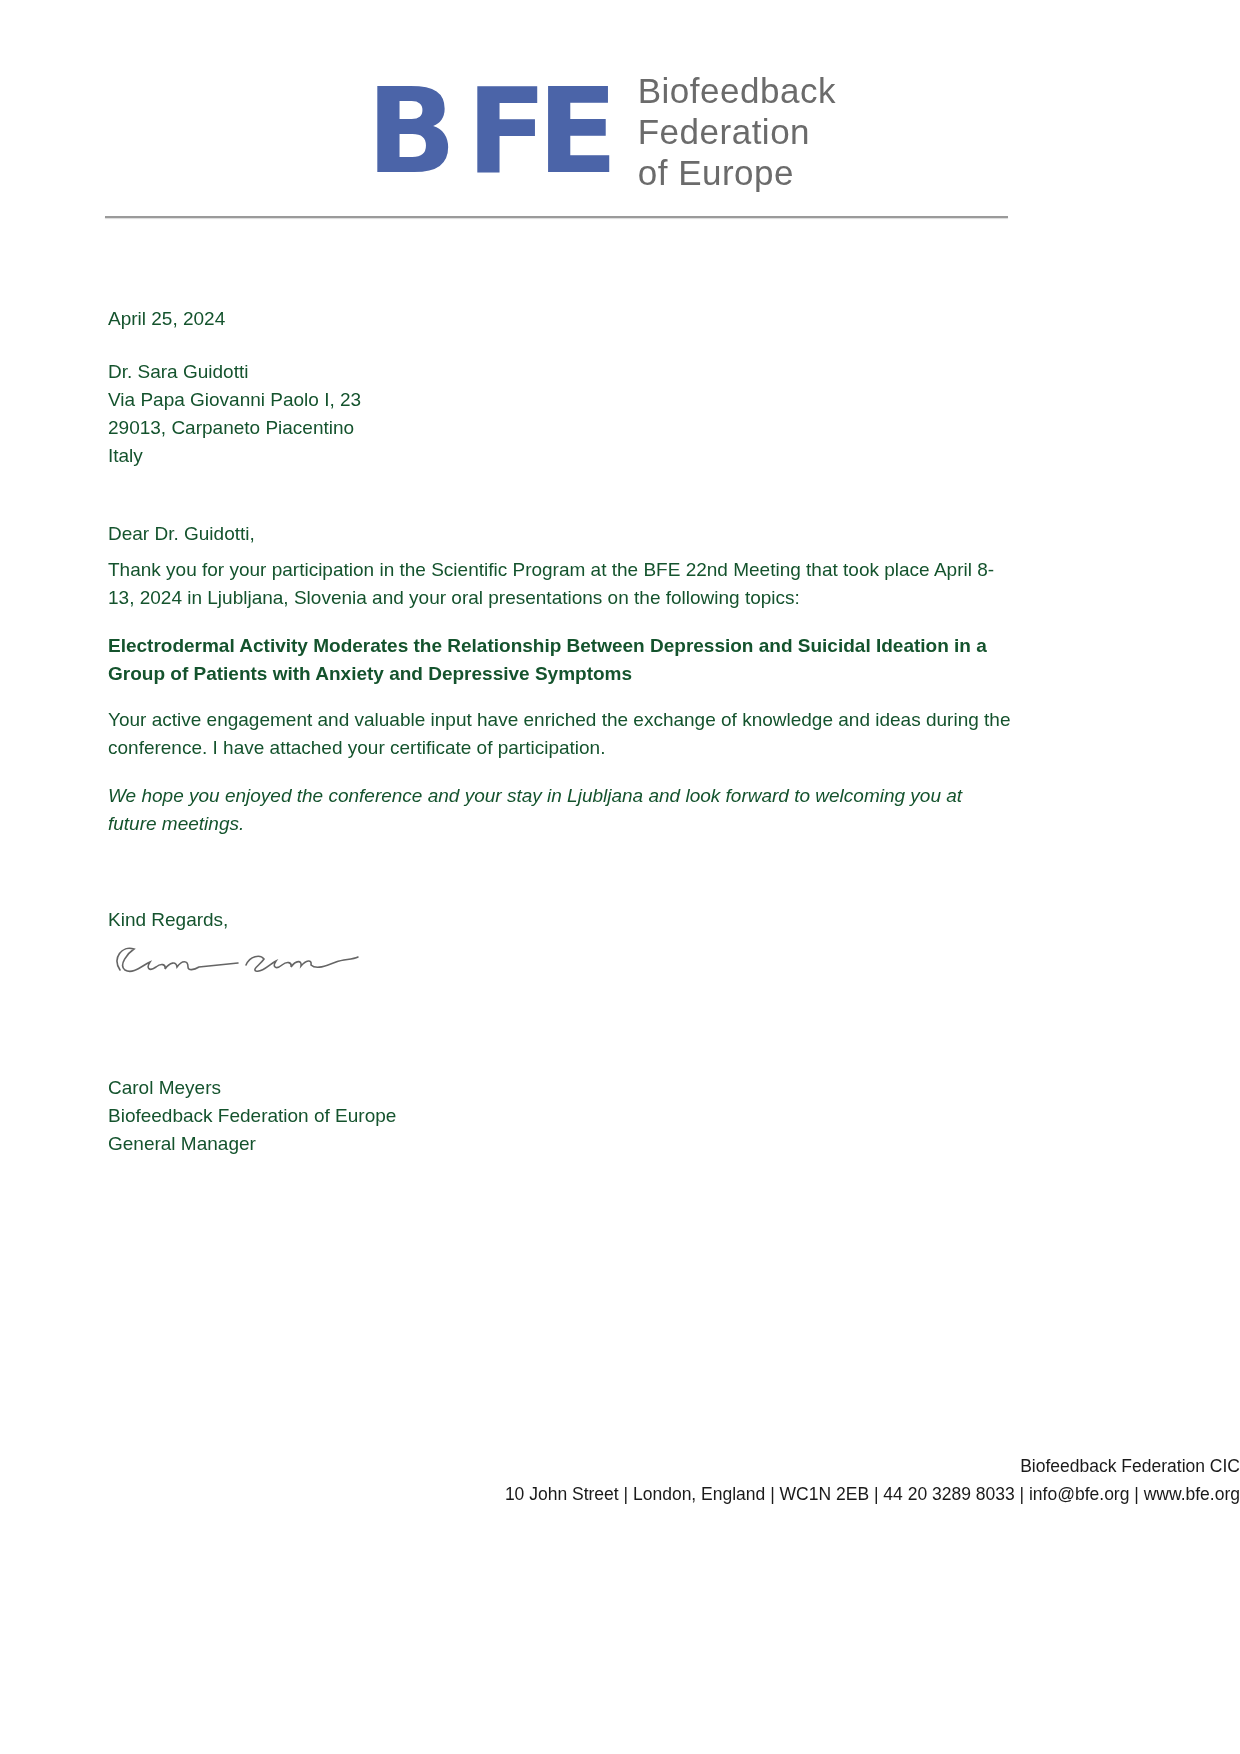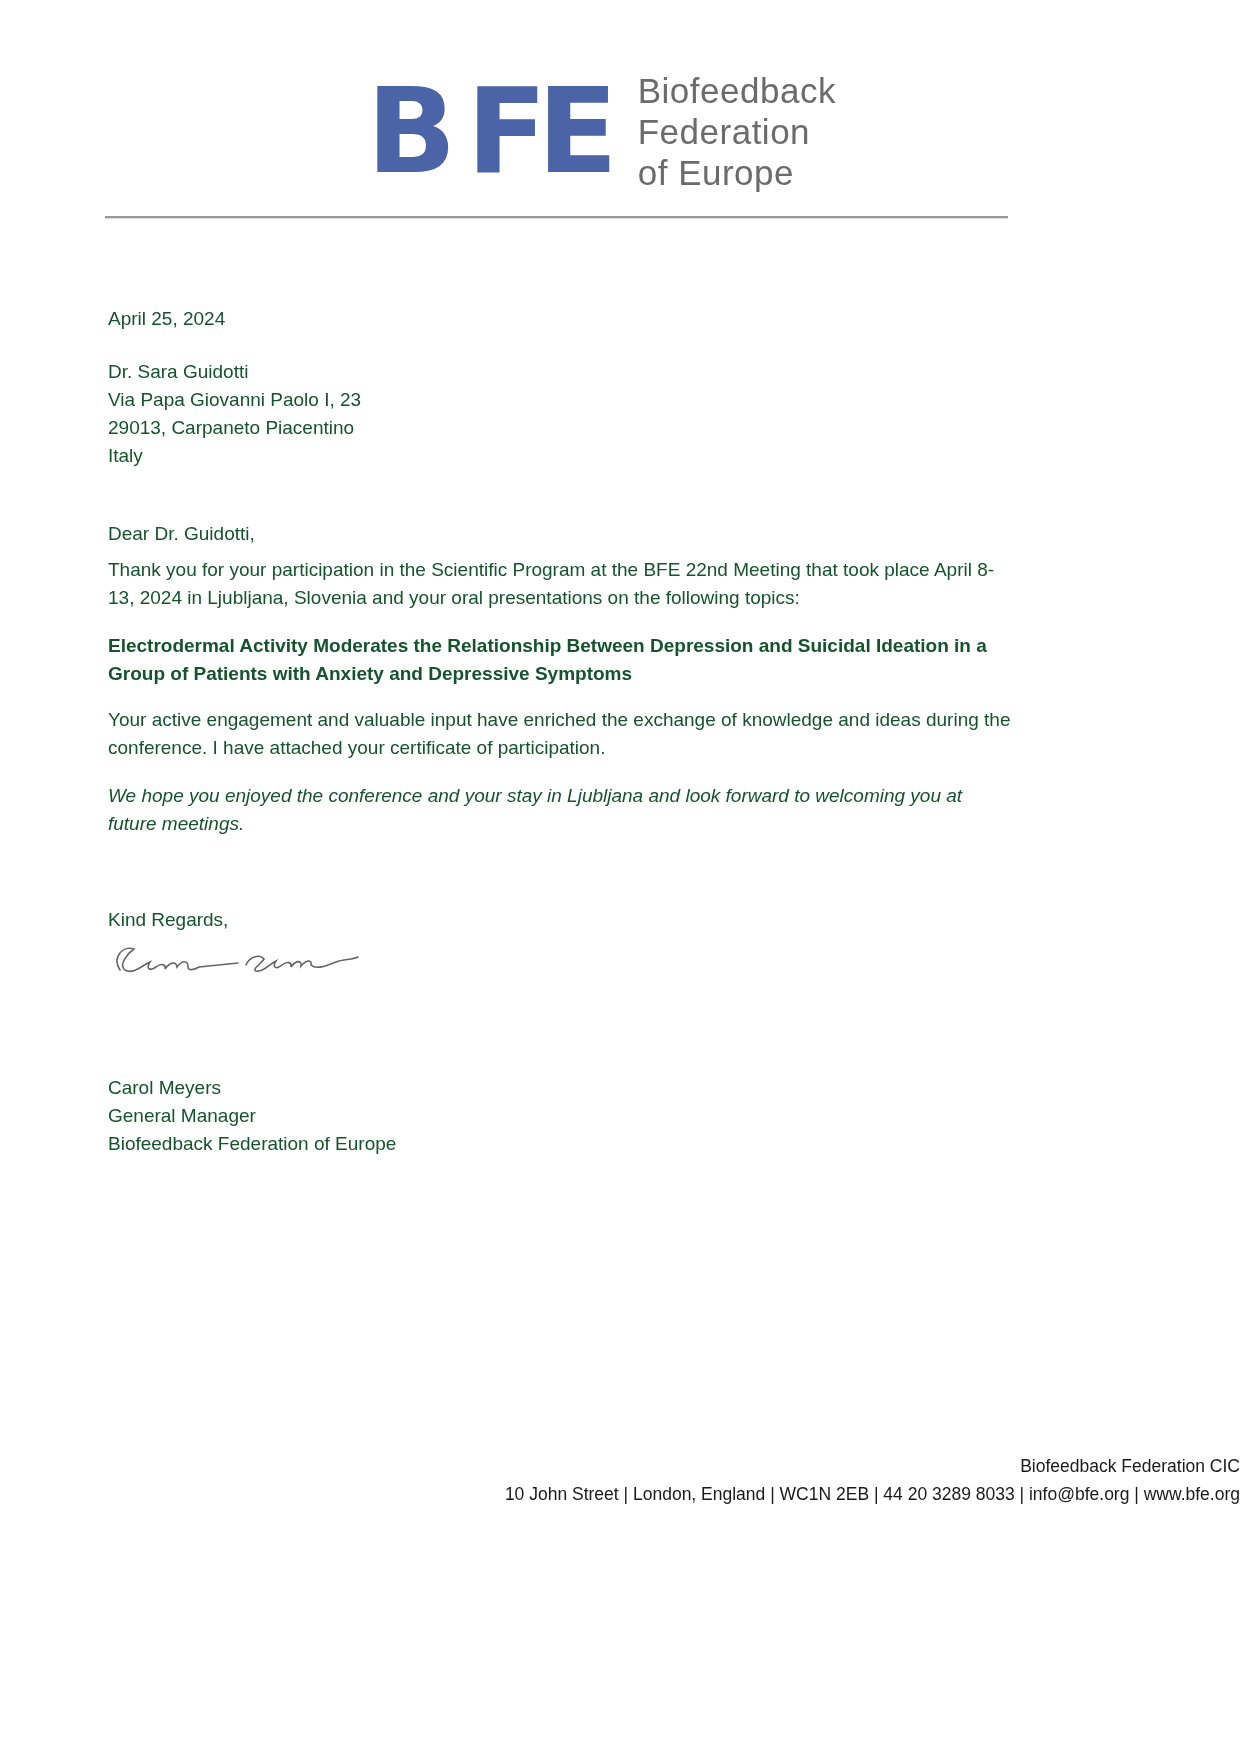--- a/index.html
+++ b/index.html
@@ -152,22 +152,22 @@
                  M140 29 C144 20 154 18 158 23 C154 29 146 33 150 35
                  C156 37 164 28 170 25 C166 31 170 34 176 29
                  C181 25 186 26 185 31 C190 24 196 24 195 30
                  C200 24 206 23 205 29 C210 34 220 30 230 26
                  C238 23 246 24 252 21" fill="none" stroke="#4a4a4a" stroke-width="1.6" stroke-linecap="round" opacity="0.85"></path>
       </svg>
     </div>
 
     <div class="letter-content signer-block">
       <div>Carol Meyers</div>
+      <div>Biofeedback Federation of Europe</div>
       <div>General Manager</div>
-      <div>Biofeedback Federation of Europe</div>
     </div>
 
   </main>
 
   <footer class="page-footer">
     <div>Biofeedback Federation CIC</div>
     <div>10 John Street | London, England | WC1N 2EB | 44 20 3289 8033 | info@bfe.org | www.bfe.org</div>
   </footer>
 
 </div>

